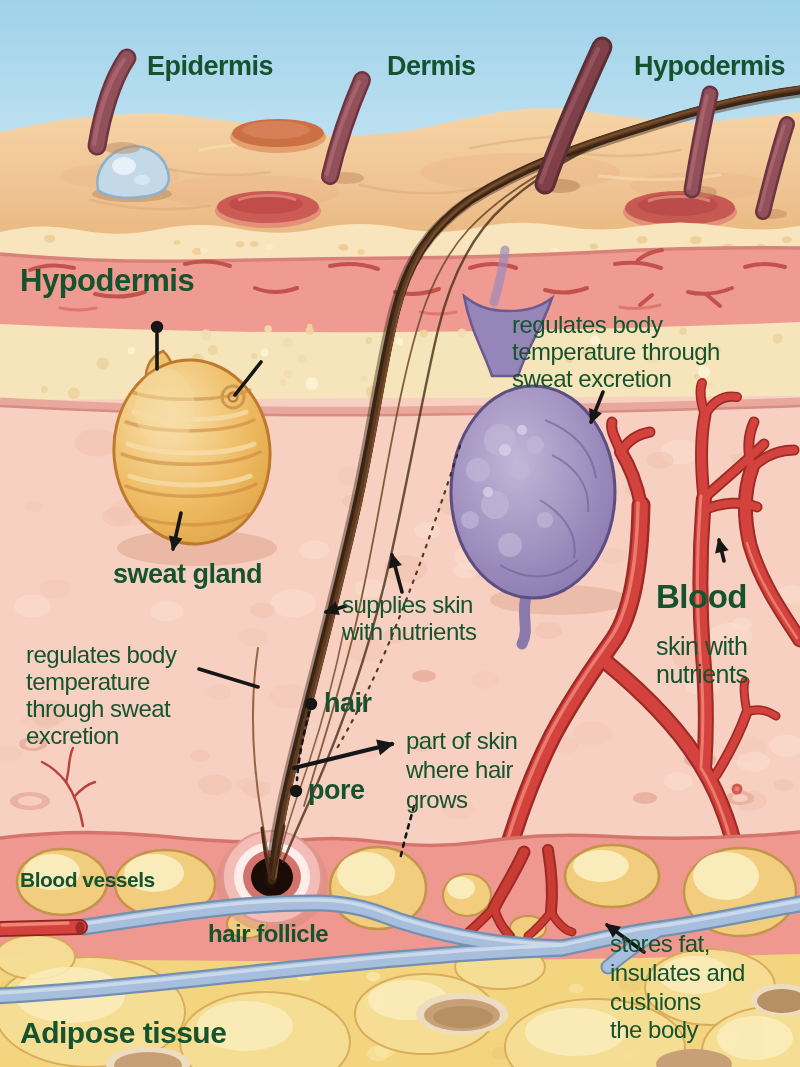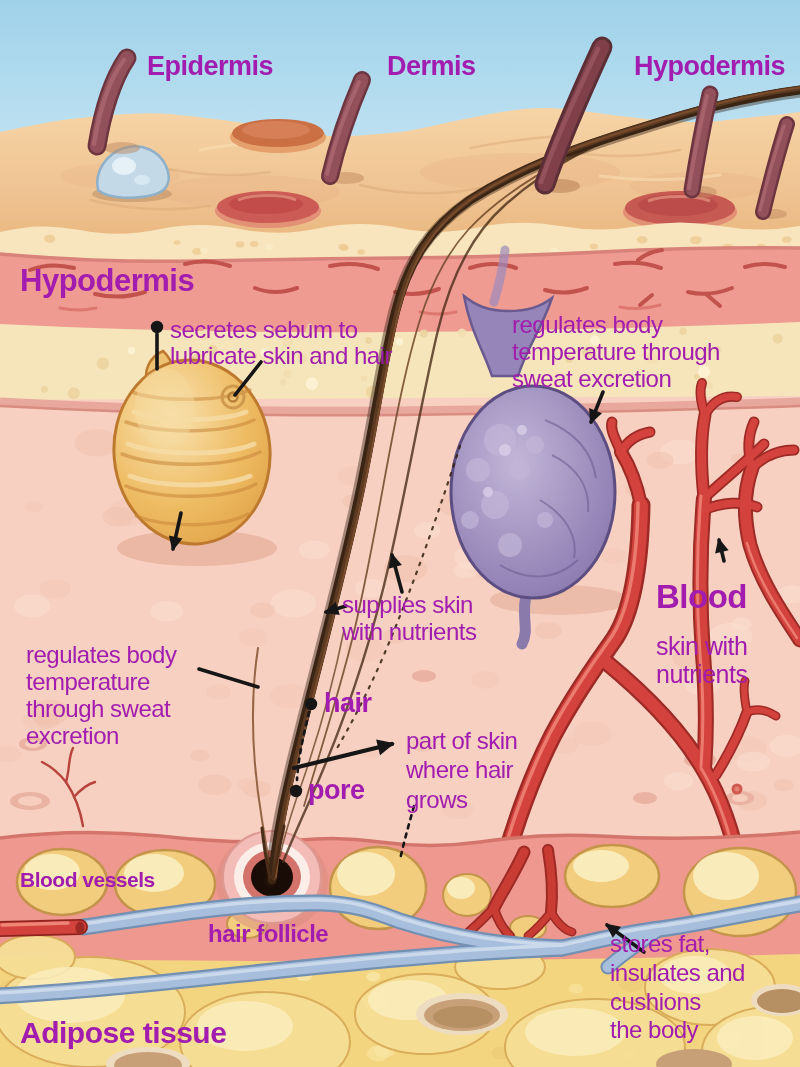--- a/index.html
+++ b/index.html
@@ -1,19 +1,19 @@
 <!DOCTYPE html>
 <html><head>
 <meta charset="utf-8">
 <style>
   html,body{margin:0;padding:0;background:#e8eef2}
   .canvas{position:relative;width:800px;height:1067px;overflow:hidden;background:#cfe9f5;
           font-family:"Liberation Sans",sans-serif}
   .canvas svg{position:absolute;left:0;top:0}
-  .lb{position:absolute;color:#a21caf;white-space:pre-line;line-height:1.1;letter-spacing:-0.5px}
+  .lb{position:absolute;color:#14532d;white-space:pre-line;line-height:1.1;letter-spacing:-0.5px}
   .b{font-weight:bold}
   .ctr{text-align:left}
 </style>
 </head>
 <body>
 
 <div class="canvas">
 
 <svg width="800" height="1067" viewBox="0 0 800 1067">
   <defs>
@@ -597,27 +597,26 @@
     <circle cx="296" cy="791" r="6.2" fill="#161616" stroke="none"></circle>
   </g>
 </svg>
 
 <div class="lb b" style="left:147px;top:52px;font-size:27px">Epidermis</div>
 <div class="lb b" style="left:387px;top:52px;font-size:27px">Dermis</div>
 <div class="lb b" style="left:634px;top:52px;font-size:27px">Hypodermis</div>
 
 <div class="lb b" style="left:20px;top:264px;font-size:31px">Hypodermis</div>
 
-<div class="lb" style="left:170px;top:317px;font-size:24px;line-height:1.08">secretes sebum to
-lubricate skin and hair</div>
 
 <div class="lb ctr" style="left:512px;top:312px;width:235px;font-size:24px;line-height:1.12">regulates body
 temperature through
 sweat excretion</div>
 
+<div class="lb b" style="left:113px;top:560px;font-size:27px">sweat gland</div>
 
 <div class="lb ctr" style="left:342px;top:592px;width:150px;font-size:24px;line-height:1.12">supplies skin
 with nutrients</div>
 
 <div class="lb ctr" style="left:656px;top:561px;width:130px;line-height:1.1">
   <span class="b" style="display:block;font-size:33px">Blood</span>
   <span style="display:block;font-size:25px;white-space:pre-line;line-height:1.12">skin with
 nutrients</span>
 </div>
 

